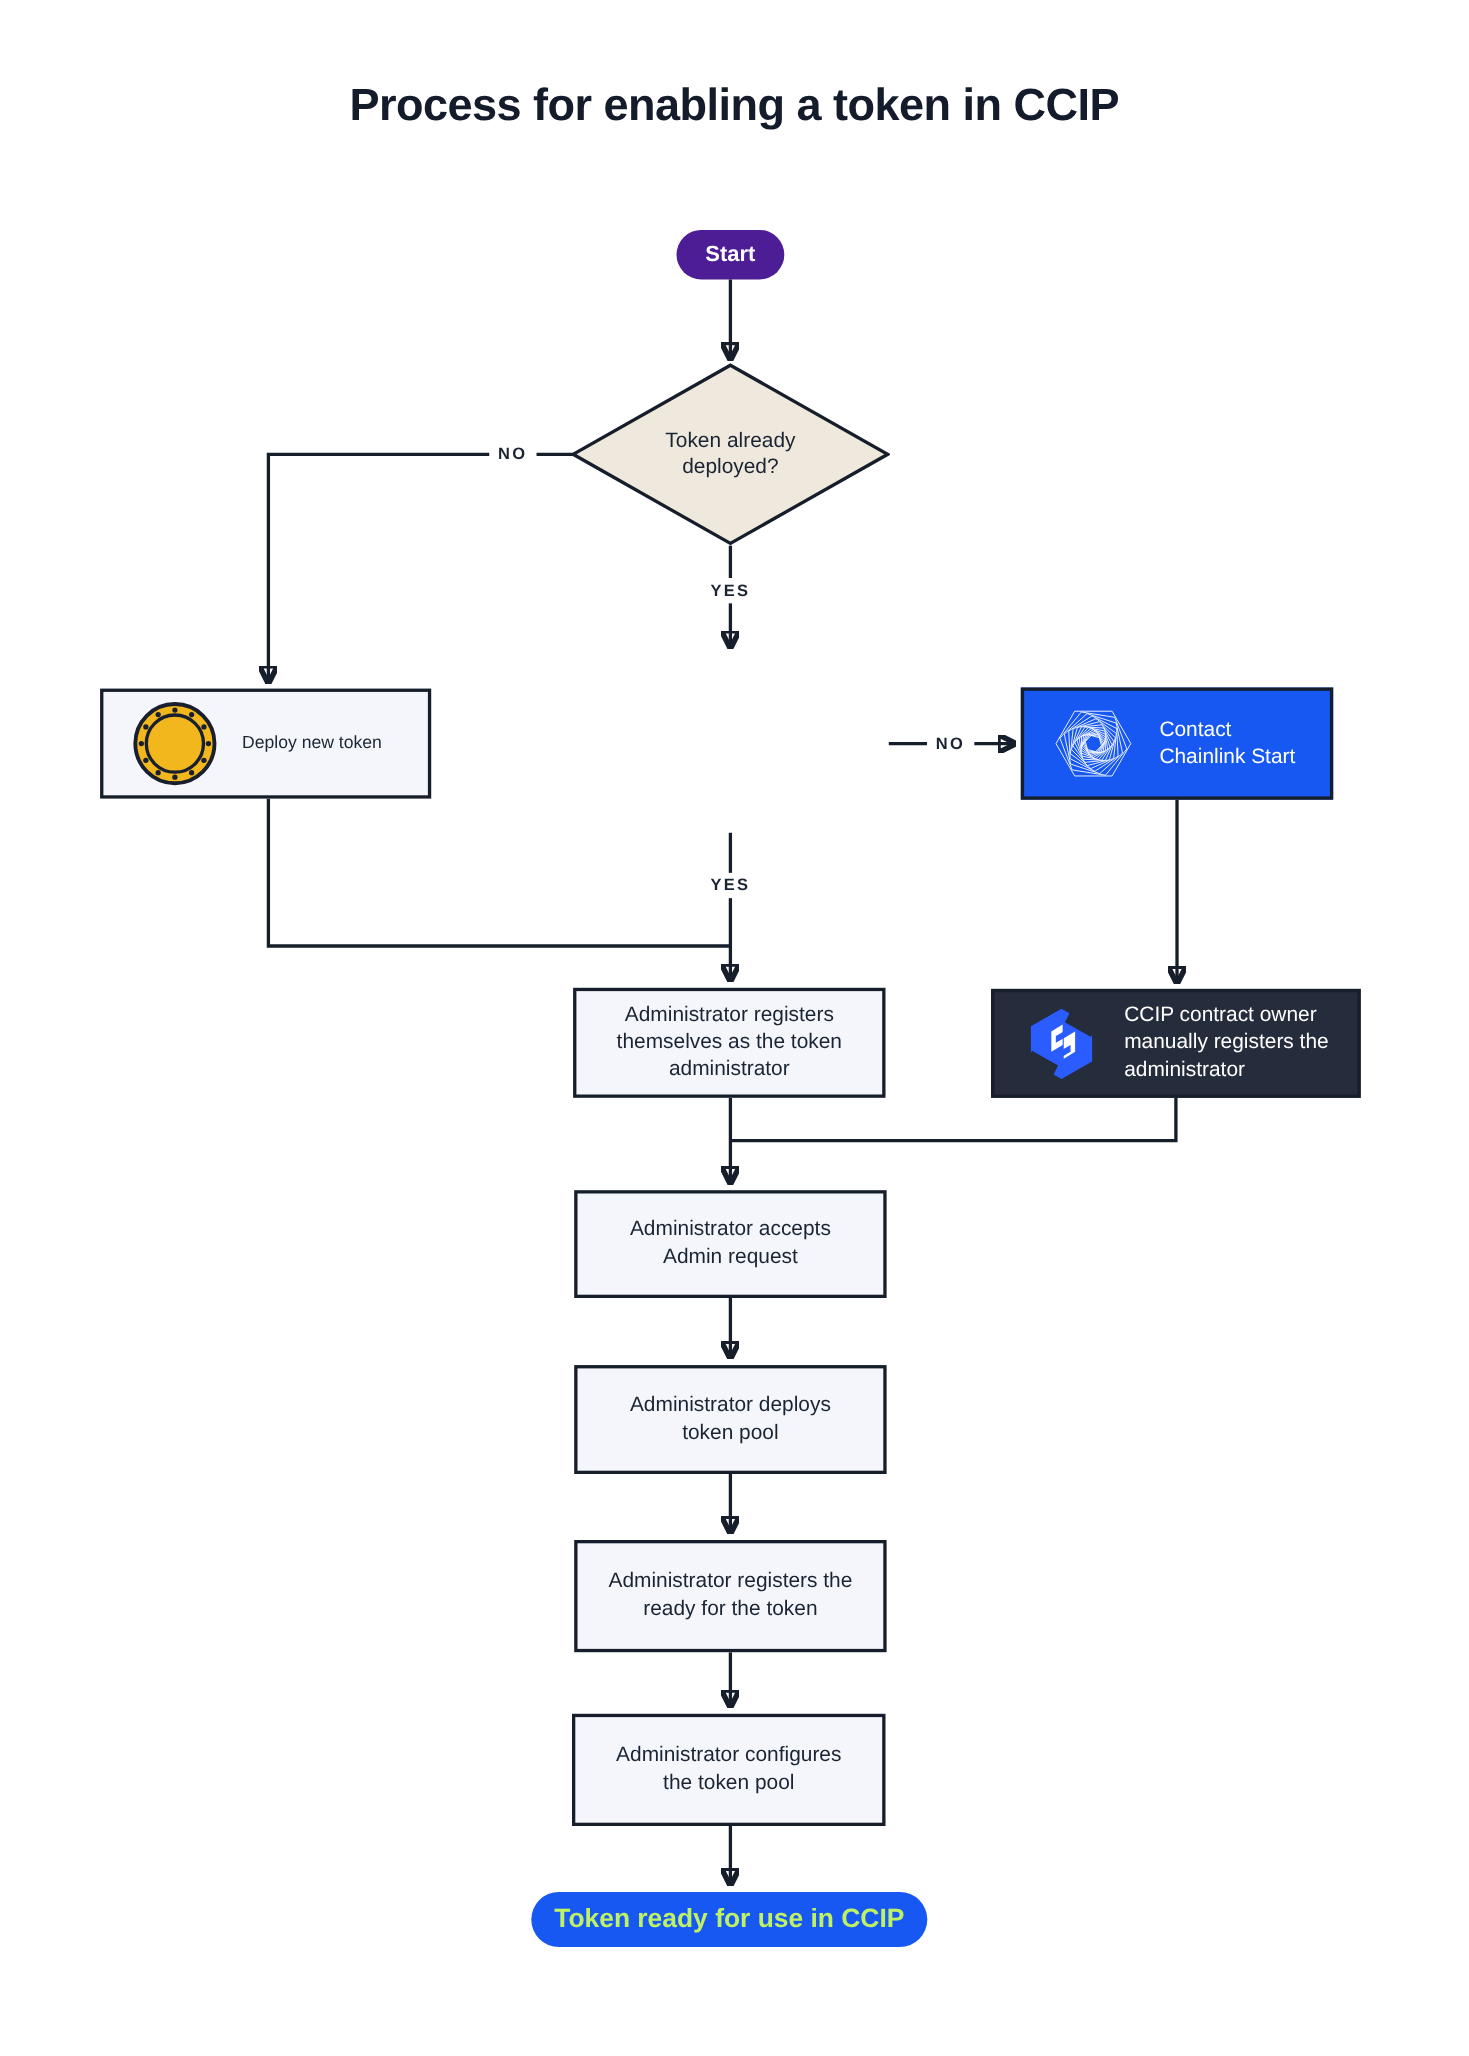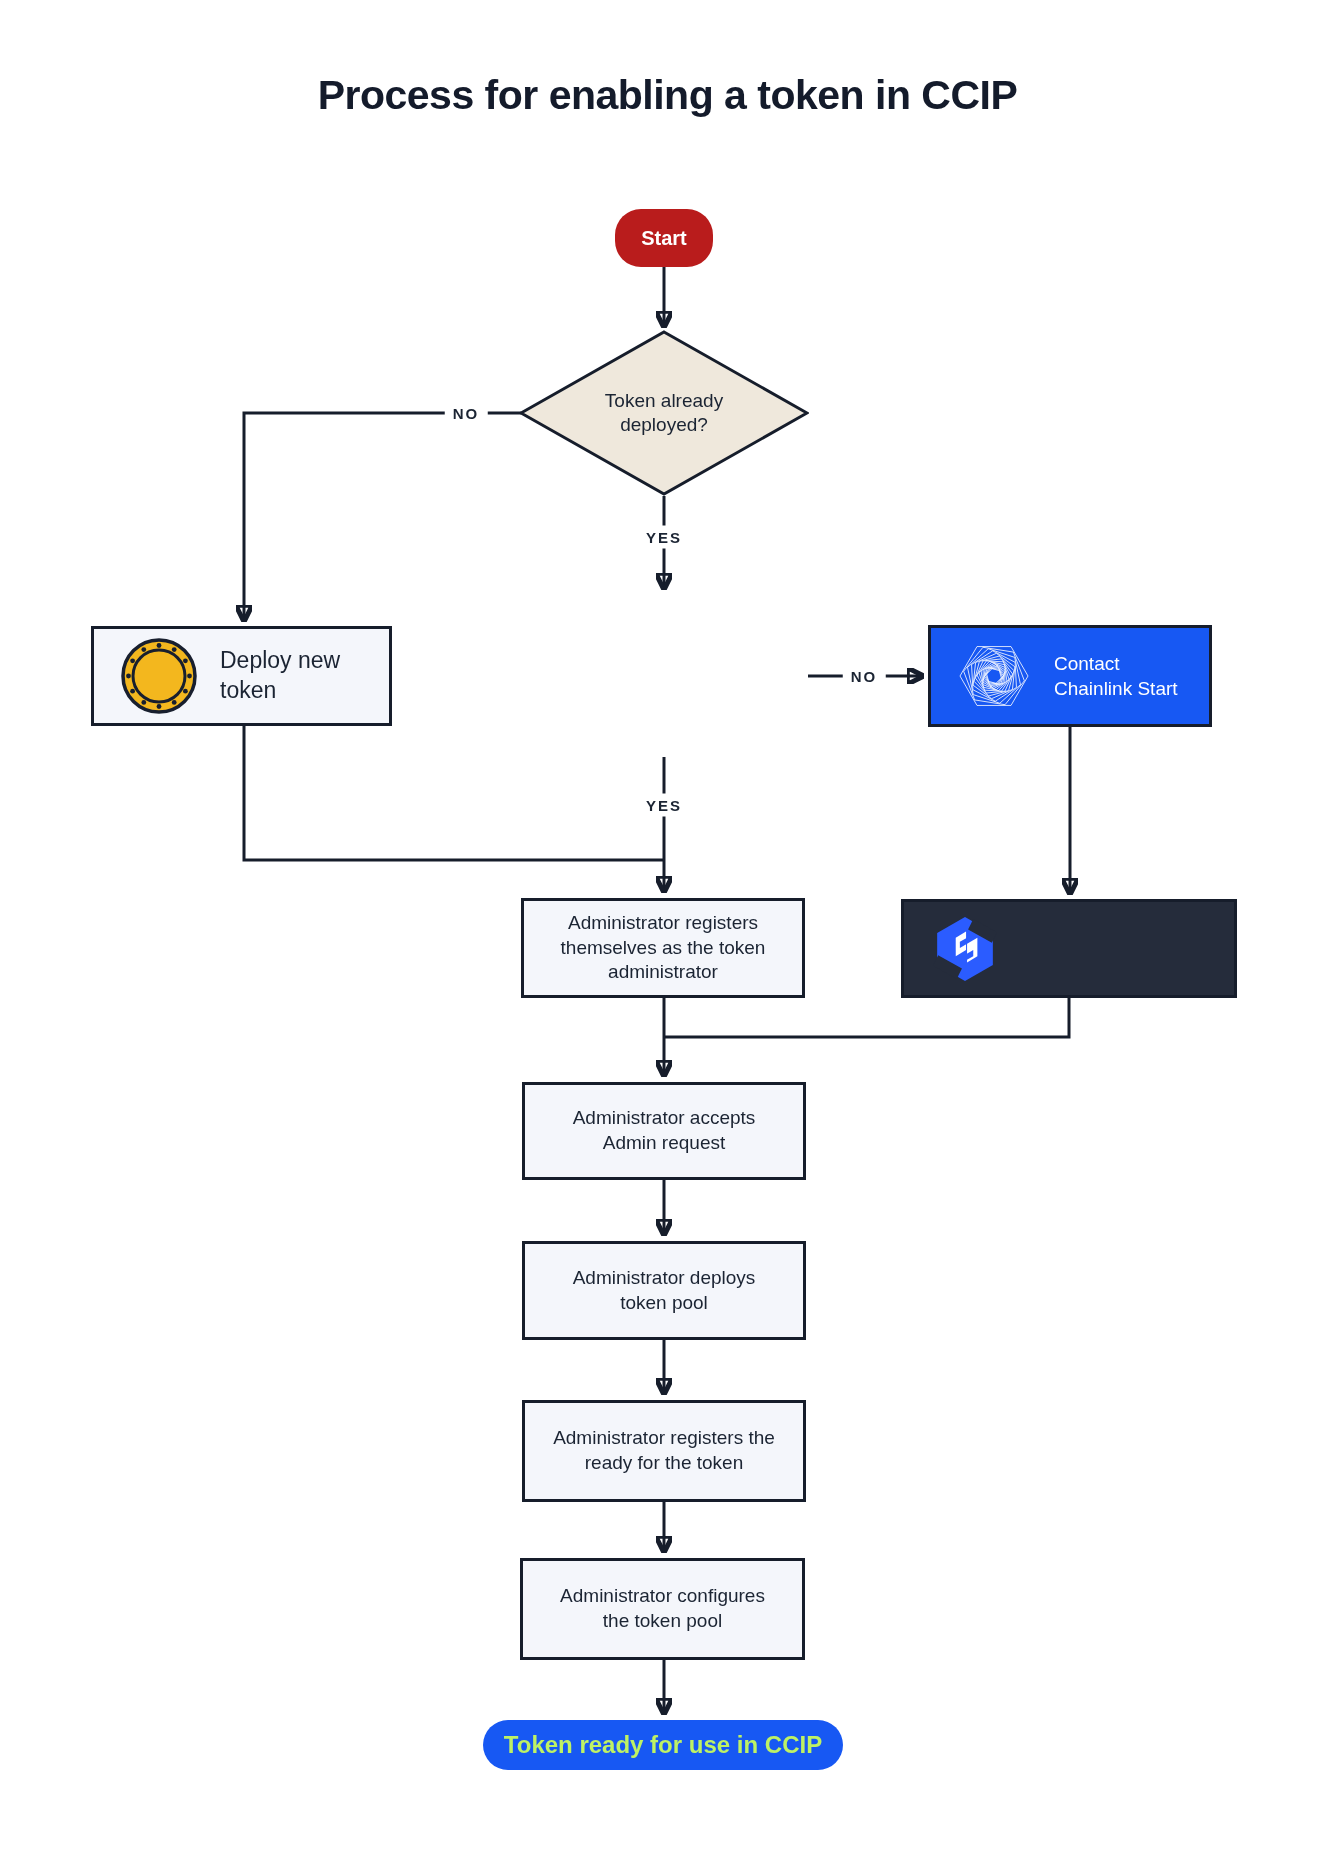--- a/index.html
+++ b/index.html
@@ -7,39 +7,39 @@
   .canvas{position:relative;width:1335px;height:1869px;background:#ffffff;overflow:hidden;}
 
   .title{position:absolute;left:0;top:72px;width:1335px;text-align:center;
          font-size:41px;font-weight:700;letter-spacing:-0.5px;color:#141b2b;}
 
   svg.connectors{position:absolute;left:0;top:0;width:1335px;height:1869px;}
   svg.connectors path{stroke:#161d2b;stroke-width:3;fill:none;}
 
   .pill{position:absolute;display:flex;align-items:center;justify-content:center;
         border-radius:26px;}
-  .pill.start{left:615px;top:209px;width:98px;height:58px;background:#b91c1c;
+  .pill.start{left:615px;top:209px;width:98px;height:45px;background:#4c1d95;
         color:#fff;font-size:20px;font-weight:600;}
   .pill.end{left:483px;top:1720px;width:360px;height:50px;background:#1758f3;
         color:#bef264;font-size:24px;font-weight:700;}
 
   .diamond{position:absolute;width:290px;height:166px;}
   .diamond svg{position:absolute;left:0;top:0;}
   .diamond .dtext{position:absolute;inset:0;display:flex;align-items:center;justify-content:center;
         text-align:center;font-size:19px;line-height:1.28;color:#1b2433;}
   .diamond .dtext span{display:block;max-width:178px;}
 
   .node{position:absolute;background:#f4f6fb;border:3px solid #161d2b;box-sizing:border-box;
         display:flex;align-items:center;justify-content:center;text-align:center;
         font-size:19px;line-height:1.3;color:#1b2433;}
   .node .wrap{max-width:222px;}
 
   .node.deploy{left:91px;top:626px;width:301px;height:100px;justify-content:flex-start;text-align:left;}
   .node.deploy .icon{margin-left:26px;flex:0 0 auto;display:flex;}
-  .node.deploy .lbl{margin-left:22px;font-size:23px;}
+  .node.deploy .lbl{margin-left:22px;font-size:16px;}
 
   .node.contact{left:928px;top:625px;width:284px;height:102px;background:#1758f3;color:#ffffff;
         justify-content:flex-start;text-align:left;}
   .node.contact .icon{margin-left:25px;flex:0 0 auto;display:flex;}
   .node.contact .lbl{margin-left:22px;font-size:19px;line-height:1.32;}
 
   .node.ccipowner{left:901px;top:899px;width:336px;height:99px;background:#252c3b;color:#ffffff;
         justify-content:flex-start;text-align:left;}
   .node.ccipowner .icon{margin-left:26px;flex:0 0 auto;display:flex;}
   .node.ccipowner .lbl{margin-left:22px;font-size:19px;line-height:1.3;max-width:195px;}
@@ -155,20 +155,21 @@
       <svg width="70" height="66" viewBox="0 0 64 64">
         <polygon points="32,1 59,16.5 59,47.5 32,63 5,47.5 5,16.5" fill="#2b5cff"></polygon>
         <polygon points="40,3 63,16 58,26 35,13" fill="#252c3b"></polygon>
         <polygon points="24,61 1,48 6,38 29,51" fill="#252c3b"></polygon>
         <polygon points="23,21 33,15 33,33 23,39" fill="#ffffff"></polygon>
         <polygon points="34,27 44,21 44,39 34,45" fill="#ffffff"></polygon>
         <polygon points="27,25 34,21 34,27 27,31" fill="#2b5cff"></polygon>
         <polygon points="33,37 40,33 40,39 33,43" fill="#2b5cff"></polygon>
       </svg>
     </span>
+    <span class="lbl">CCIP contract owner manually registers the administrator</span>
   </div>
 
   <div class="node s1">
     <div class="wrap">Administrator registers themselves as the token administrator</div>
   </div>
   <div class="node s2">
     <div class="wrap">Administrator accepts Admin request</div>
   </div>
   <div class="node s3">
     <div class="wrap">Administrator deploys token pool</div>

